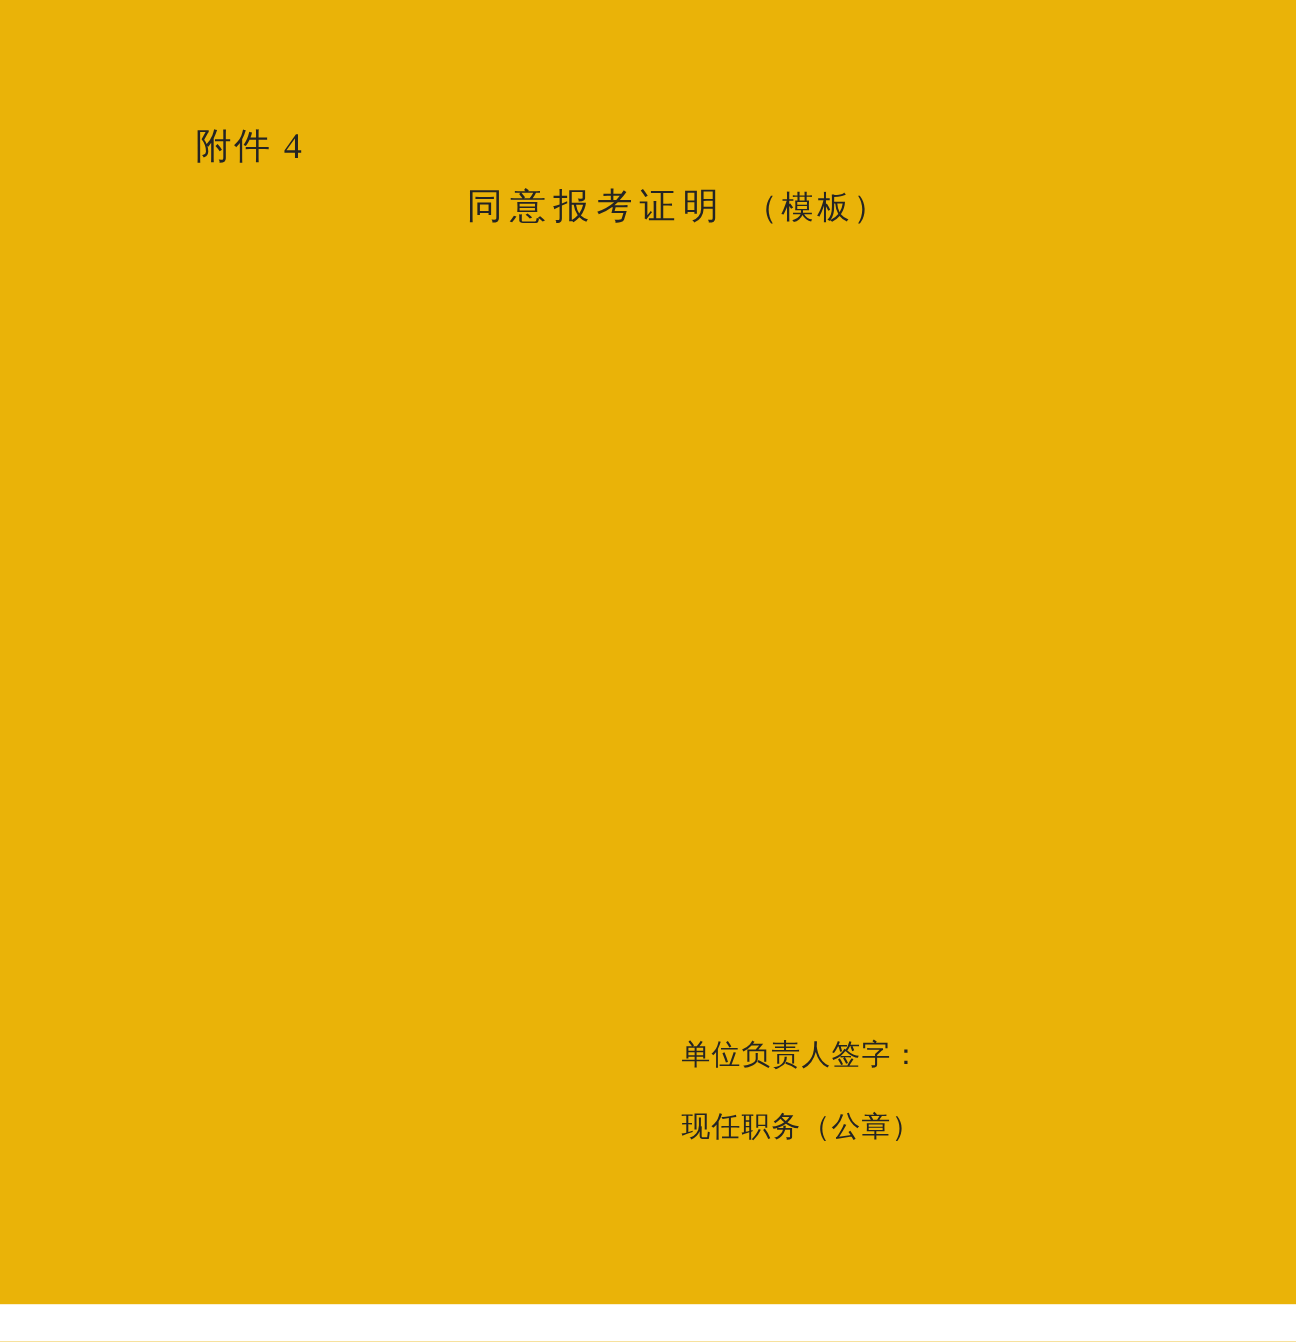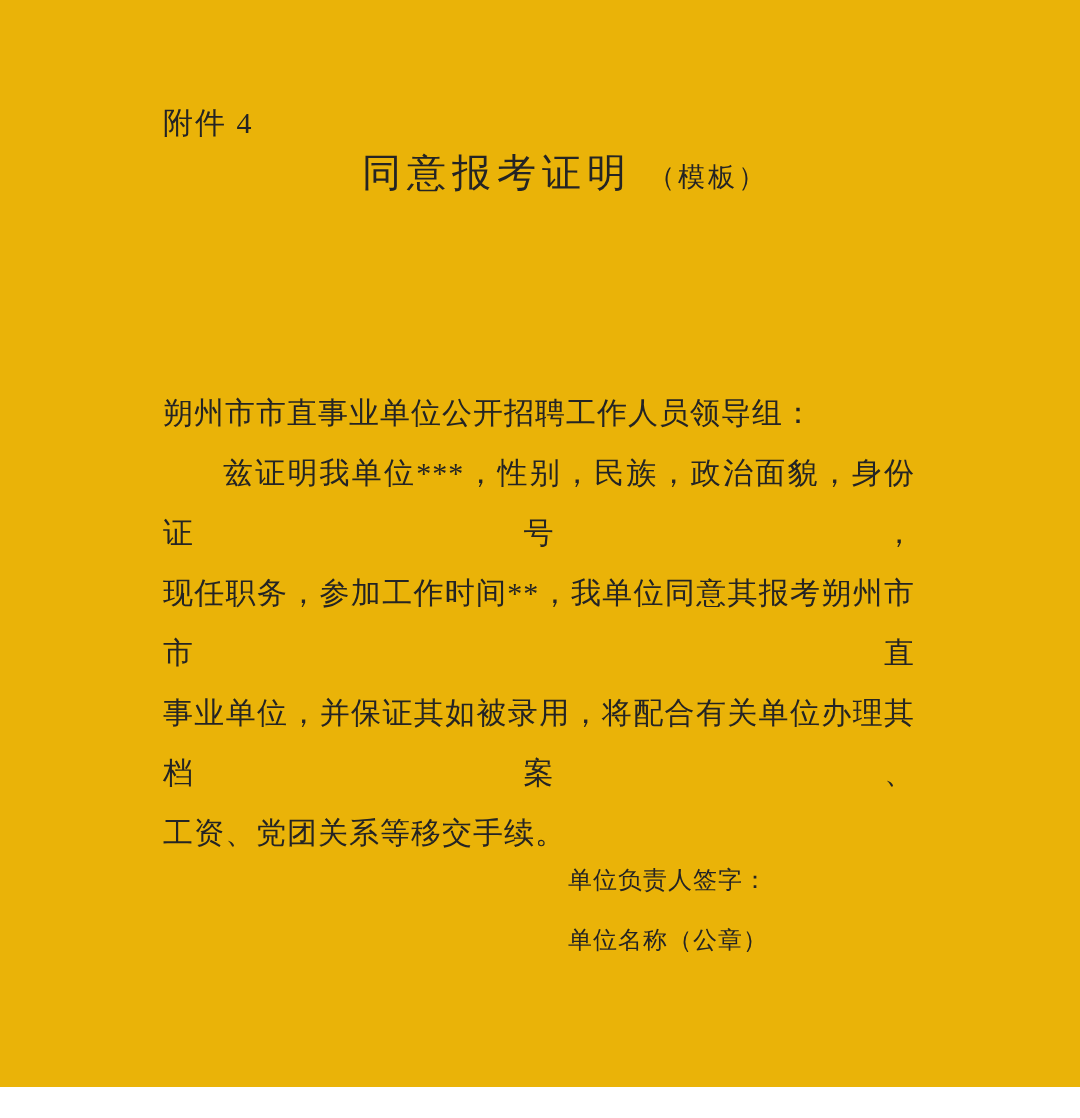--- a/index.html
+++ b/index.html
@@ -30,21 +30,21 @@
   
   .title-row {
     position: absolute;
     top: 148px;
     left: 25px;
     width: 1080px;
     text-align: center;
     white-space: nowrap;
   }
   .title-main {
-    font-size: 39px;
+    font-size: 30px;
     line-height: 50px;
     letter-spacing: 6px;
   }
   .title-suffix {
     font-size: 27px;
     letter-spacing: 3px;
     margin-left: 16px;
   }
 
   
@@ -99,26 +99,19 @@
 
 <div class="page">
 
   <div class="attachment-label">附件 4</div>
 
   <div class="title-row">
     <span class="title-main">同意报考证明</span><span class="title-suffix">（模板）</span>
   </div>
 
 
-  <div class="content">
-    <div class="salutation">朔州市市直事业单位公开招聘工作人员领导组：</div>
-    <div class="body-line first-line justify">兹证明我单位***，性别，民族，政治面貌，身份证号，</div>
-    <div class="body-line justify">现任职务，参加工作时间**，我单位同意其报考朔州市市直</div>
-    <div class="body-line justify">事业单位，并保证其如被录用，将配合有关单位办理其档案、</div>
-    <div class="body-line">工资、党团关系等移交手续。</div>
-  </div>
 
   <div class="signature">
     <div class="signer-line">单位负责人签字：</div>
-    <div class="unit-line">单位名称（公章）</div>
+    <div class="unit-line">现任职务（公章）</div>
   </div>
 
 </div>
 
 </body></html>

